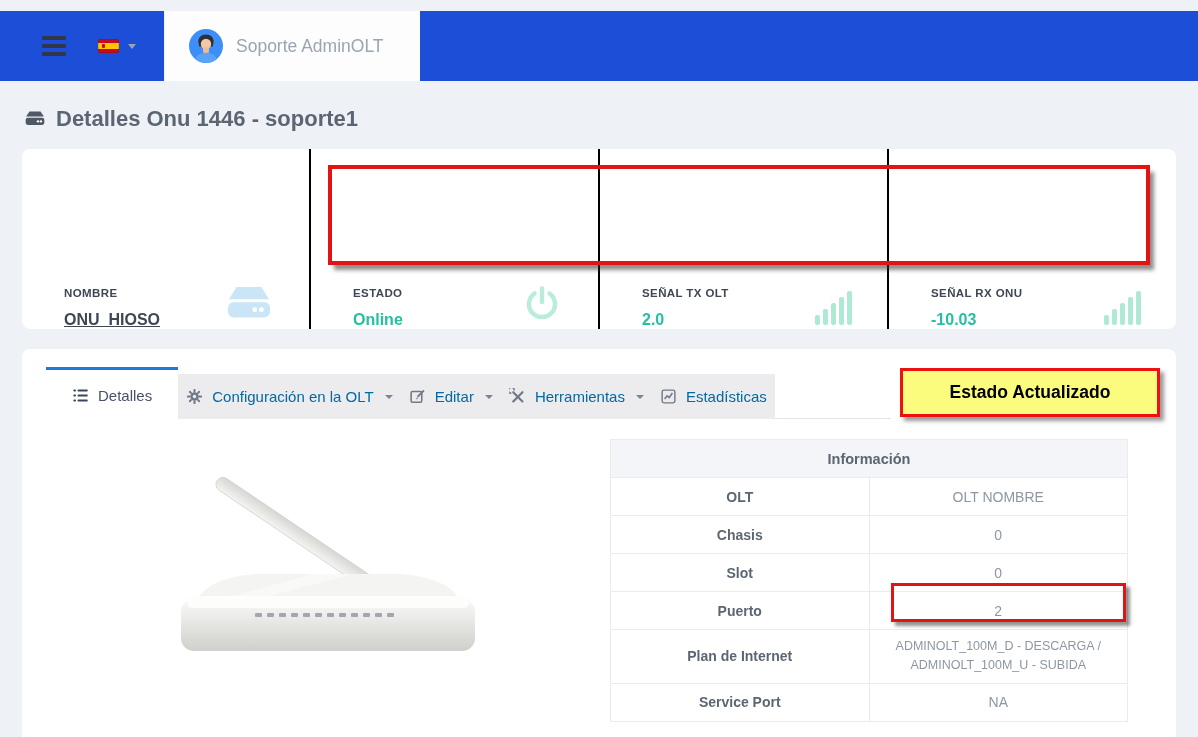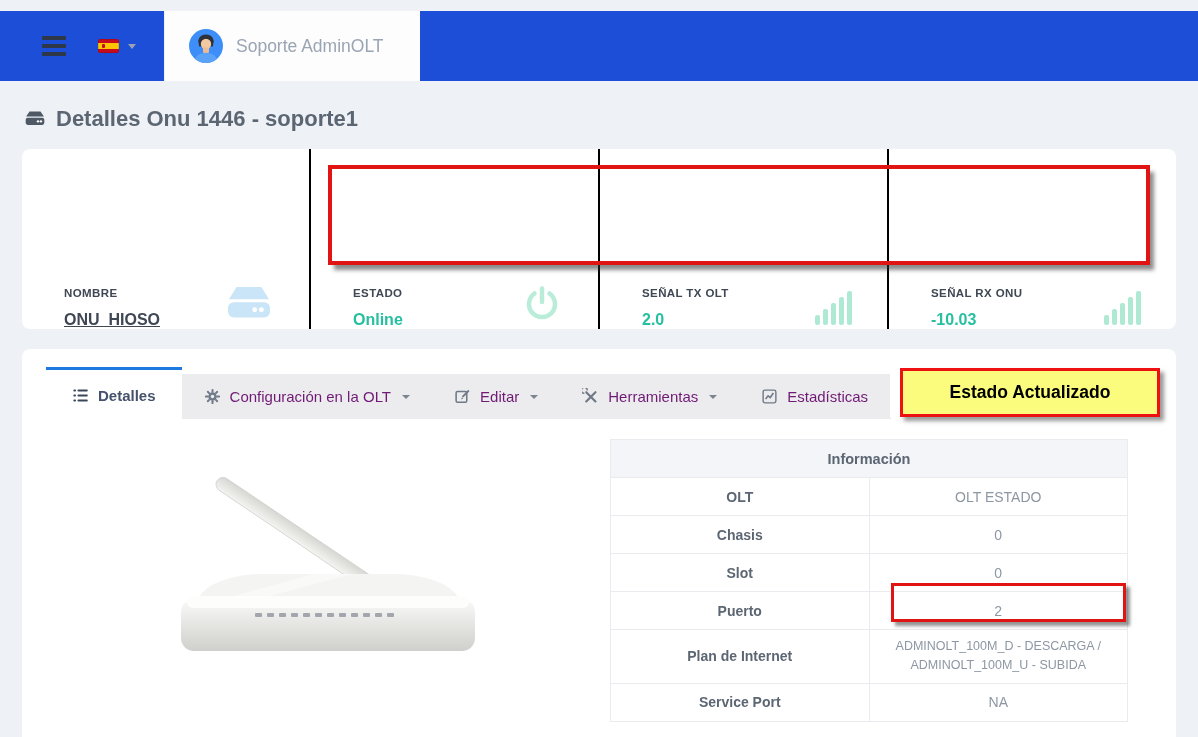--- a/index.html
+++ b/index.html
@@ -50,23 +50,23 @@
   .stat-value.dark { color:#3e4753;text-decoration:underline; }
   .stat-value.teal { color:#26bf9f; }
   .stat-icon { margin-top:2px; }
 
   
   .main { margin-top:20px; min-height:400px; padding:18px 24px 30px; }
   .tabbar { display:flex; align-items:flex-start; width:845px; border-bottom:1px solid #e0e3e8; height:52px; position:relative; }
   .tab { display:flex; align-items:center; gap:9px; font-size:15px; cursor:pointer; white-space:nowrap; }
   .tab.active {
     background:#fff; border-top:3px solid #1d79e0; padding:0 26px; height:53px;
-    color:#46516b; font-weight:bold; position:relative; z-index:2; margin-bottom:-1px;
-  }
-  .tab.inactive { background:#ececef; margin-top:7px; height:45px; padding:0 22px; color:#701a75; }
+    color:#46516b; font-weight:normal; position:relative; z-index:2; margin-bottom:-1px;
+  }
+  .tab.inactive { background:#ececef; margin-top:7px; height:45px; padding:0 8px; color:#0369a1; }
   .caret-sm { width:0; height:0; border-left:4px solid transparent; border-right:4px solid transparent; border-top:4.5px solid #7b8490; margin-left:2px; }
 
   .tab-content { display:flex; margin-top:20px; }
   .product-area { flex:1; display:flex; justify-content:center; padding-top:8px; }
 
   
   table.info { border-collapse:collapse; width:518px; margin-right:24px; font-size:14px; table-layout:fixed; }
   table.info th, table.info td { border:1px solid #e9ebef; text-align:center; vertical-align:middle; }
   table.info thead th { background:#f4f5f8; color:#5c6673; font-weight:bold; font-size:14.5px; height:38px; }
   table.info tbody th { width:272px; color:#5c6673; font-weight:bold; height:38px; }
@@ -316,21 +316,21 @@
 
       <table class="info">
         <thead>
           <tr>
               <th colspan="2">Información</th>
             </tr>
         </thead>
         <tbody>
           <tr>
             <th>OLT</th>
-            <td>OLT ESTADO</td>
+            <td>OLT NOMBRE</td>
           </tr>
           <tr>
             <th>Chasis</th>
             <td>0</td>
           </tr>
           <tr>
             <th>Slot</th>
             <td>0</td>
           </tr>
           <tr>

